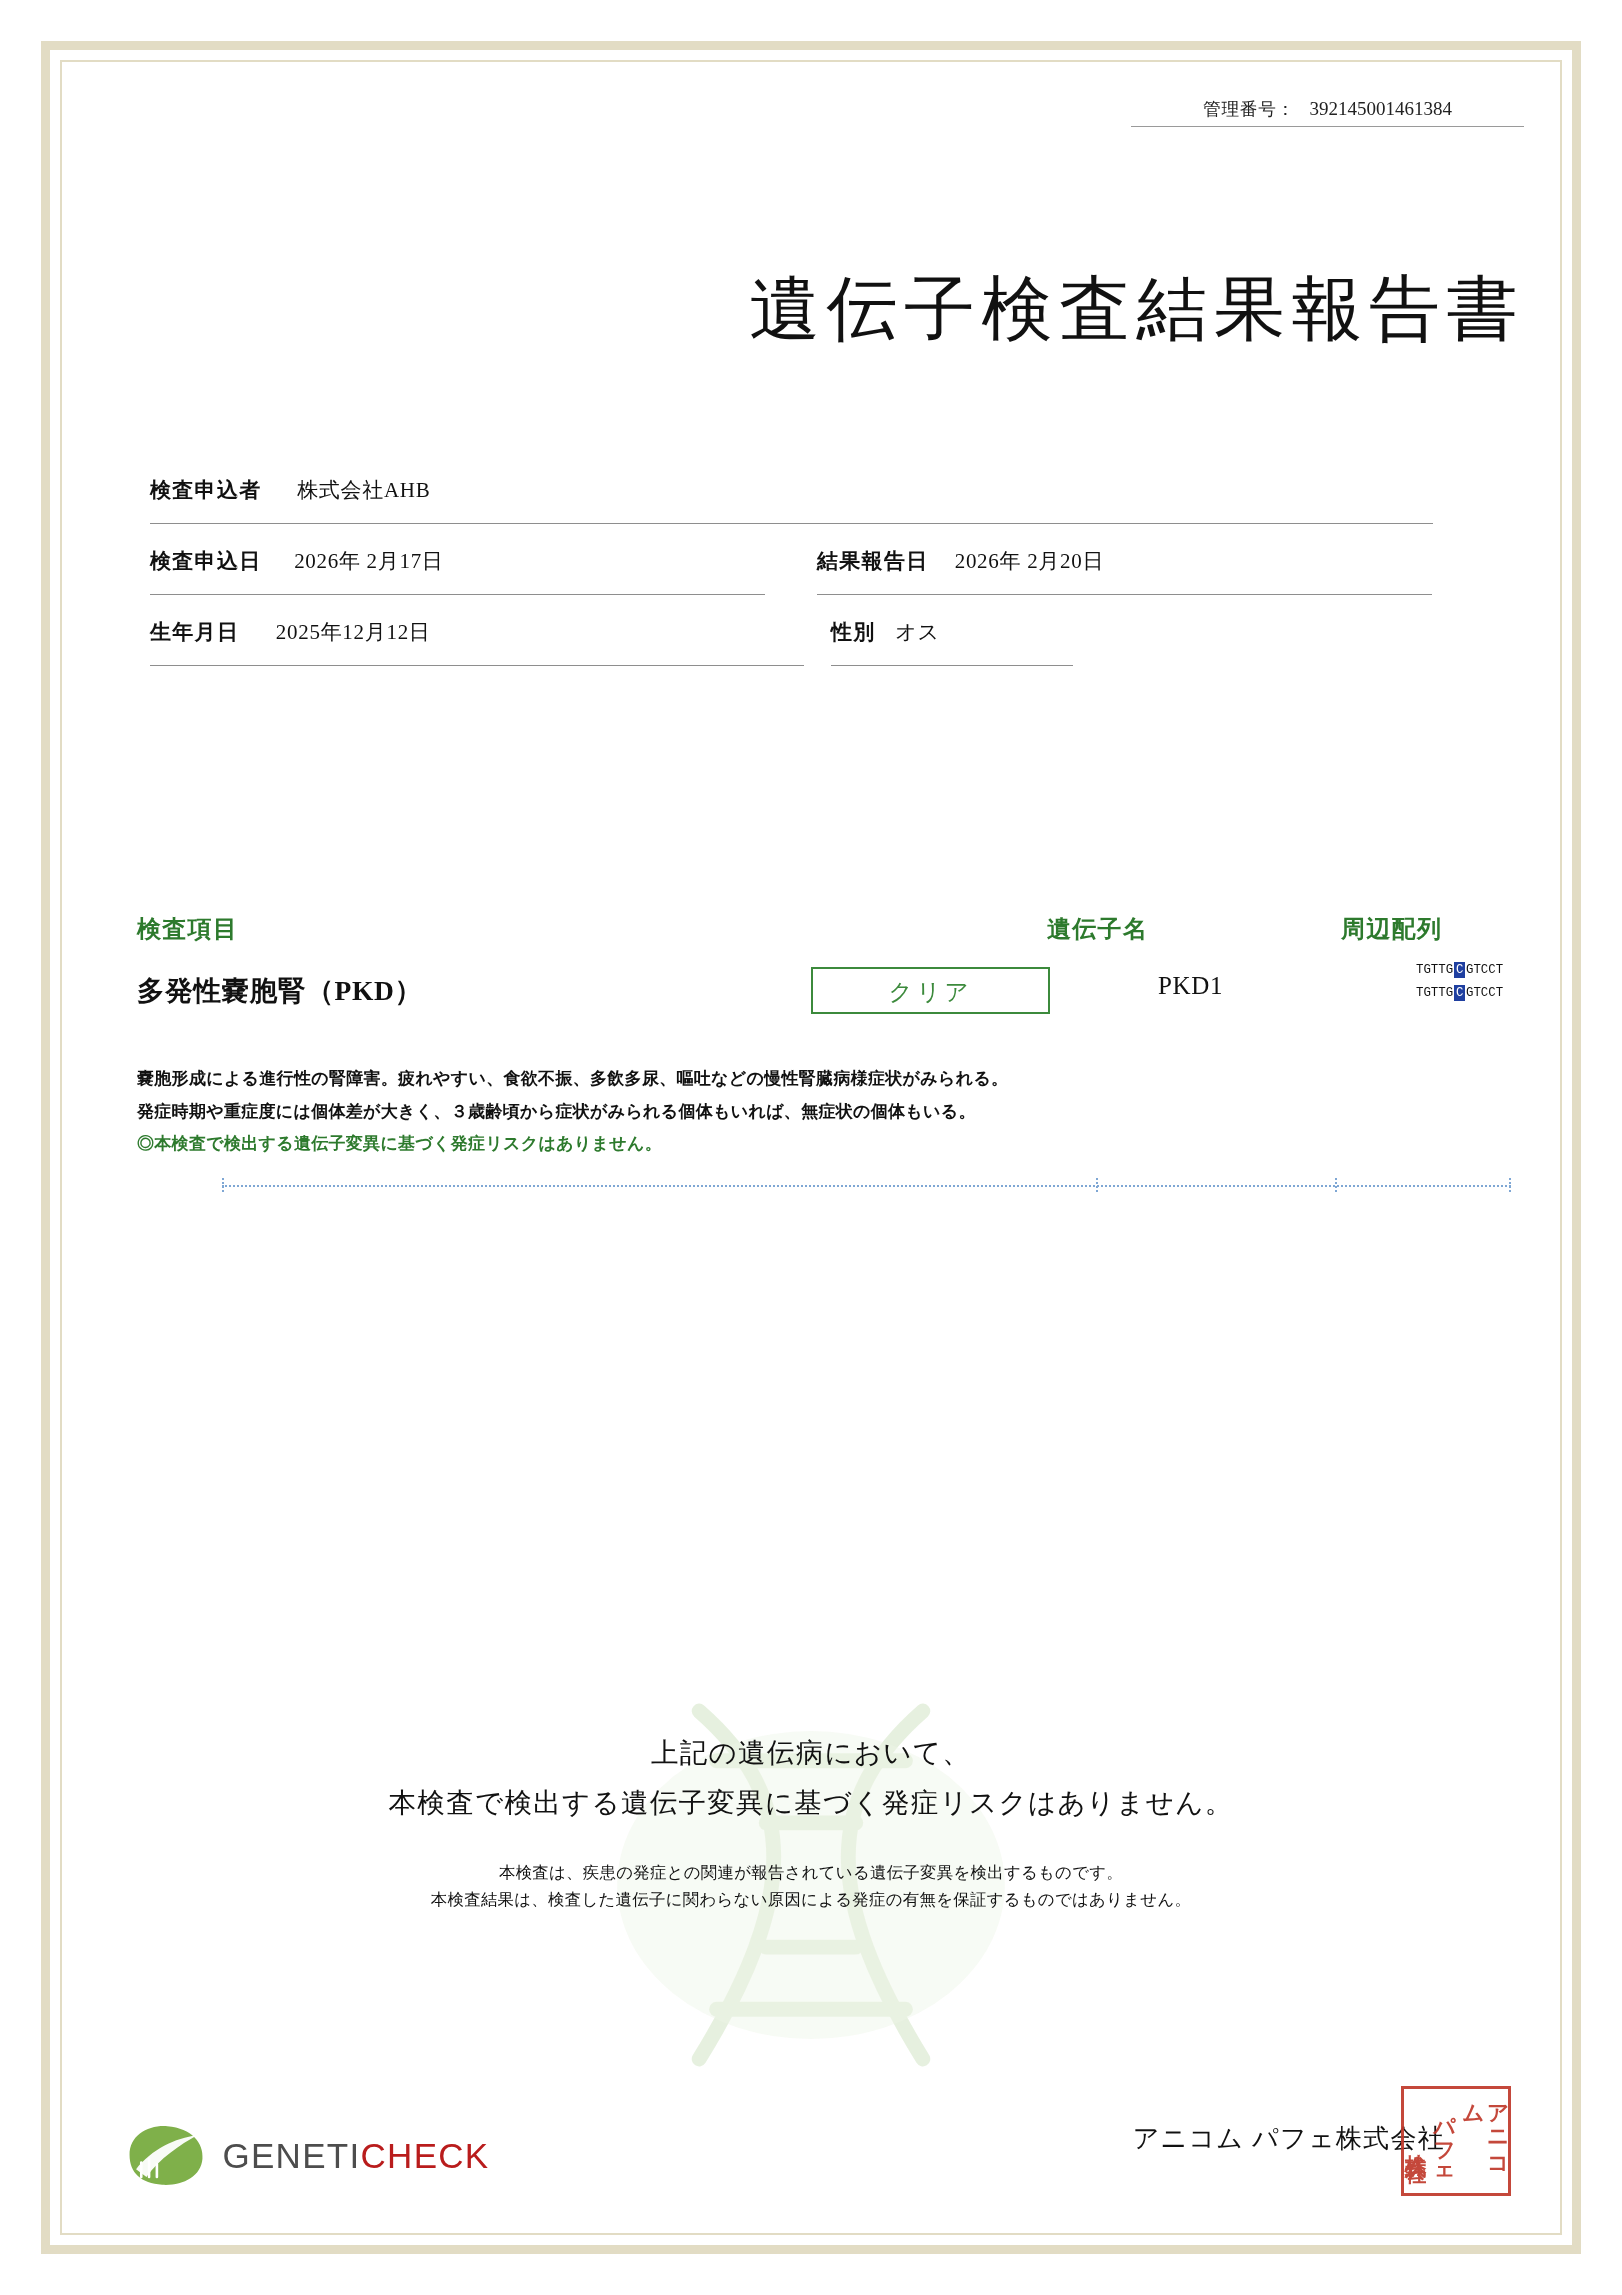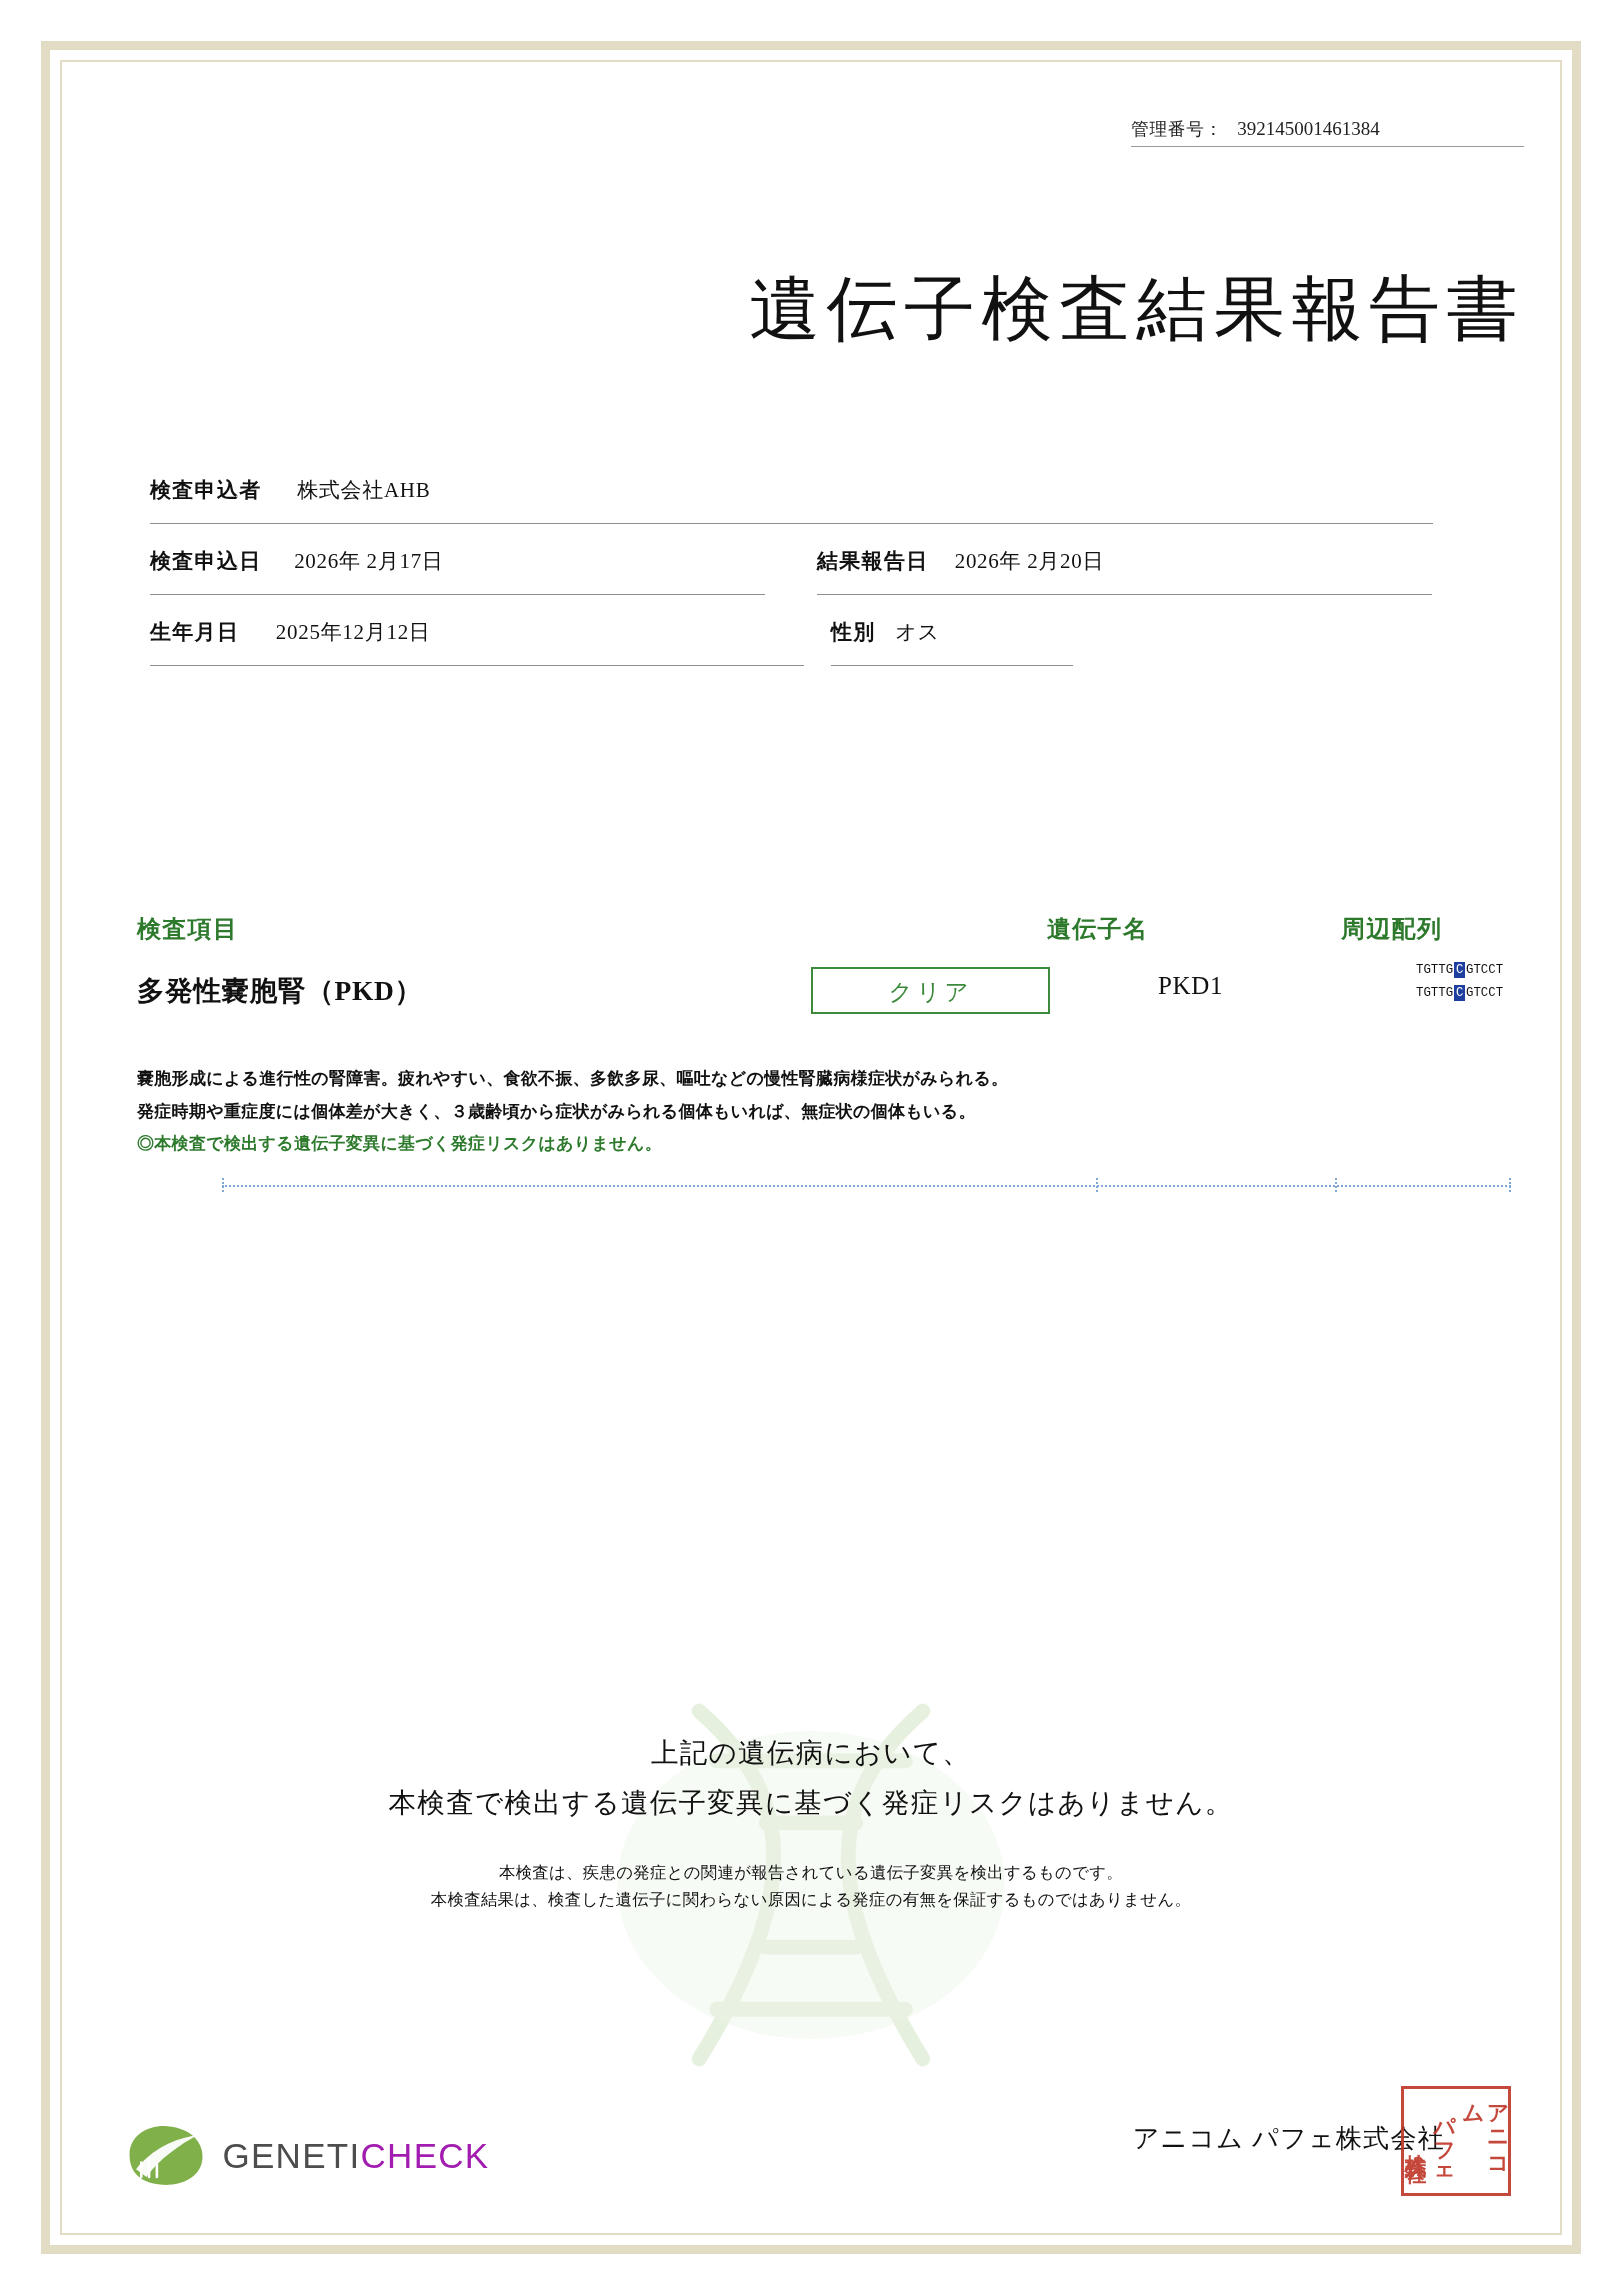--- a/index.html
+++ b/index.html
@@ -45,24 +45,23 @@
     right: 98px;
     bottom: 79px;
   }
 
   
   .mgmt-row {
     position: absolute;
     right: 0;
     top: 18.3px;
     width: 393px;
-    text-align: left;
+    text-align: center;
     border-bottom: 1.3px solid #9a9a9a;
     padding-bottom: 5.2px;
-    margin-top: 20px;
   }
   .mgmt-label {
     font-size: 17.7px;
     letter-spacing: 0.7px;
     color: #222;
   }
   .mgmt-value {
     font-size: 19px;
     margin-left: 11.8px;
     color: #222;
@@ -287,21 +286,21 @@
     height: 69px;
     margin-right: 14.4px;
   }
   .logo-text {
     font-family: "Liberation Sans", sans-serif;
     font-size: 35px;
     letter-spacing: 1.3px;
     font-weight: 500;
   }
   .logo-text .g1 { color: #4d4d4d; }
-  .logo-text .g2 { color: #a21caf; text-align: center; }
+  .logo-text .g2 { color: #b91c1c; text-align: center; }
 
   .company {
     position: absolute;
     right: 79px;
     bottom: 60px;
     font-size: 26px;
     letter-spacing: 1.3px;
     color: #111;
     white-space: nowrap;
   }

